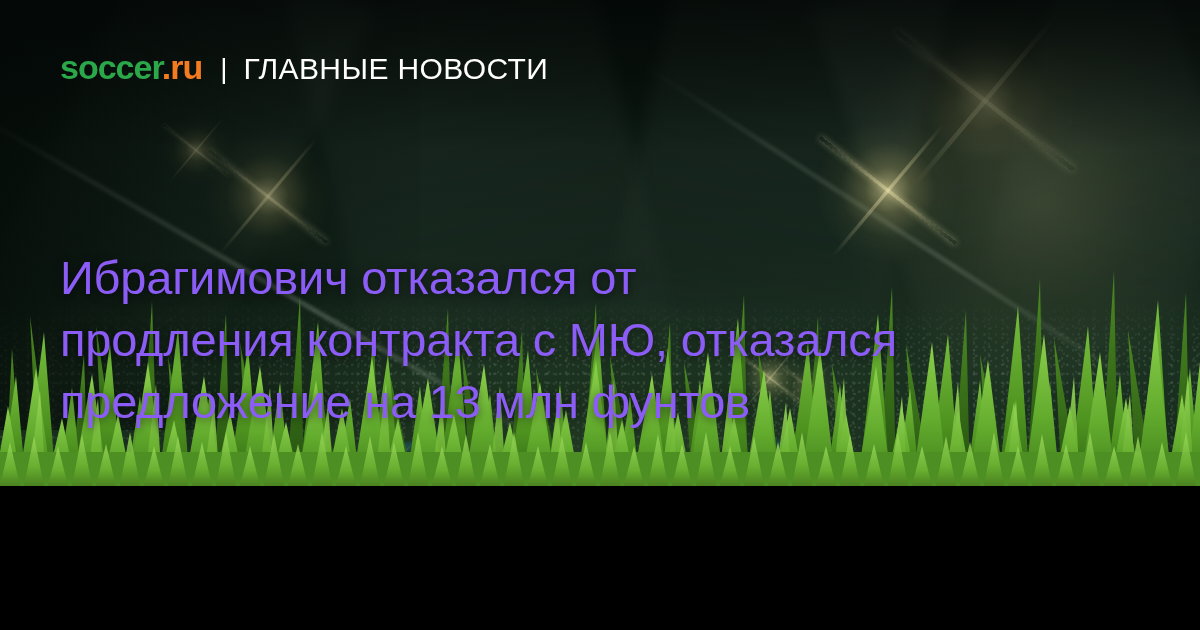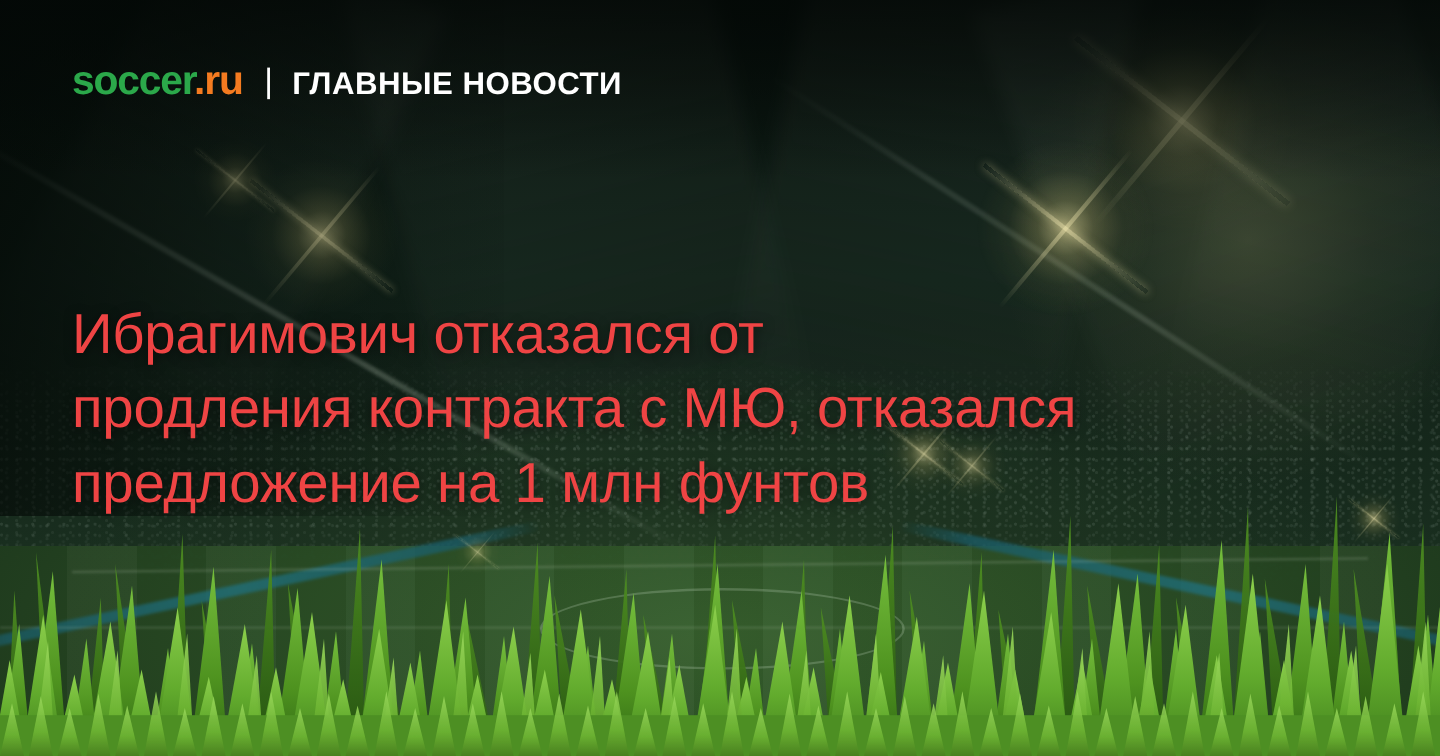--- a/index.html
+++ b/index.html
@@ -7,21 +7,21 @@
     padding: 0;
     background: #000;
   }
   body {
     font-family: "Liberation Sans", sans-serif;
   }
 
   .banner {
     position: relative;
     width: 1200px;
-    height: 630px;
+    height: 486px;
     overflow: hidden;
     background: #0c1a13;
   }
 
   
   .bg-base {
     position: absolute;
     inset: 0;
     background:
       radial-gradient(ellipse 760px 330px at 600px 560px, #2c4a28 0%, #1d3320 45%, rgba(16,30,20,0) 78%),
@@ -223,33 +223,33 @@
   .sep {
     color: #ffffff;
     font-size: 28px;
     font-weight: 400;
     margin: 0 16px 0 18px;
     position: relative;
     top: -1px;
   }
   .section-title {
     color: #ffffff;
-    font-size: 26px;
-    font-weight: 700;
+    font-size: 30px;
+    font-weight: 400;
     letter-spacing: .4px;
     line-height: 1;
   }
 
   
   .headline {
     position: absolute;
     left: 60px;
     top: 216px;
     width: 1095px;
-    color: #ef4444;
+    color: #8b5cf6;
     font-size: 47px;
     font-weight: 400;
     line-height: 62px;
     letter-spacing: -.2px;
     text-shadow: 0 2px 10px rgba(0,0,0,.55);
   }
   .headline .line { display: block; white-space: nowrap; }
 </style>
 </head>
 <body>
@@ -536,16 +536,16 @@
 
   <div class="header">
     <span class="logo"><span class="logo-soccer">soccer</span><span class="logo-ru">.ru</span></span>
     <span class="sep">|</span>
     <span class="section-title">ГЛАВНЫЕ НОВОСТИ</span>
   </div>
 
   <h1 class="headline">
     <span class="line">Ибрагимович отказался от</span>
     <span class="line">продления контракта с МЮ, отказался</span>
-    <span class="line">предложение на 1 млн фунтов</span>
+    <span class="line">предложение на 13 млн фунтов</span>
   </h1>
 
 </div>
 
 </body></html>

